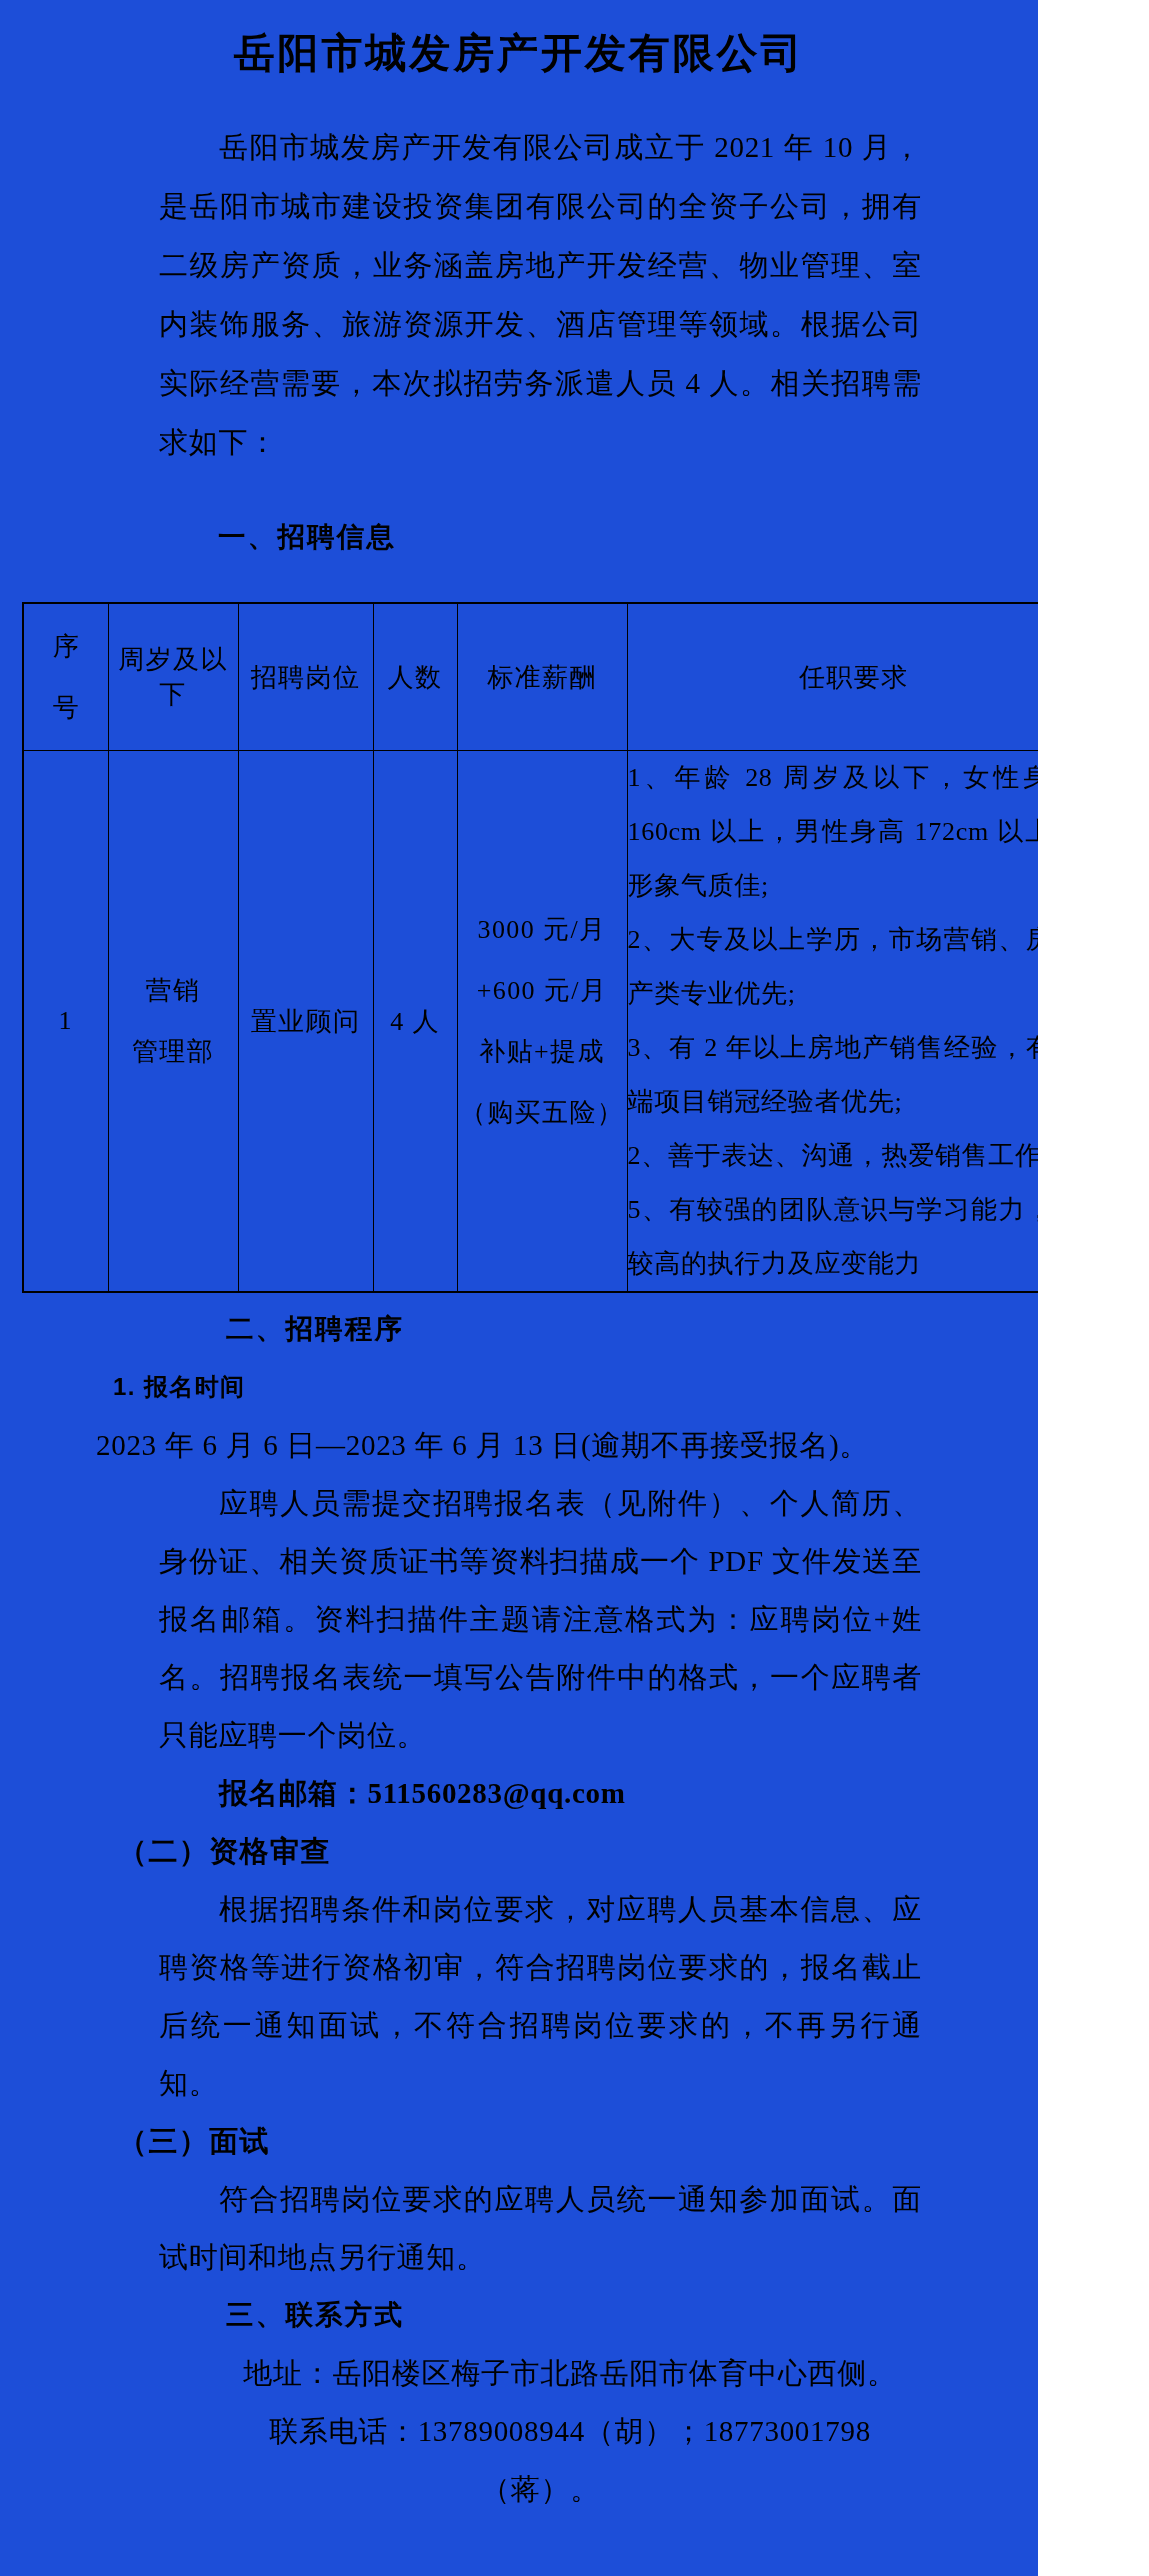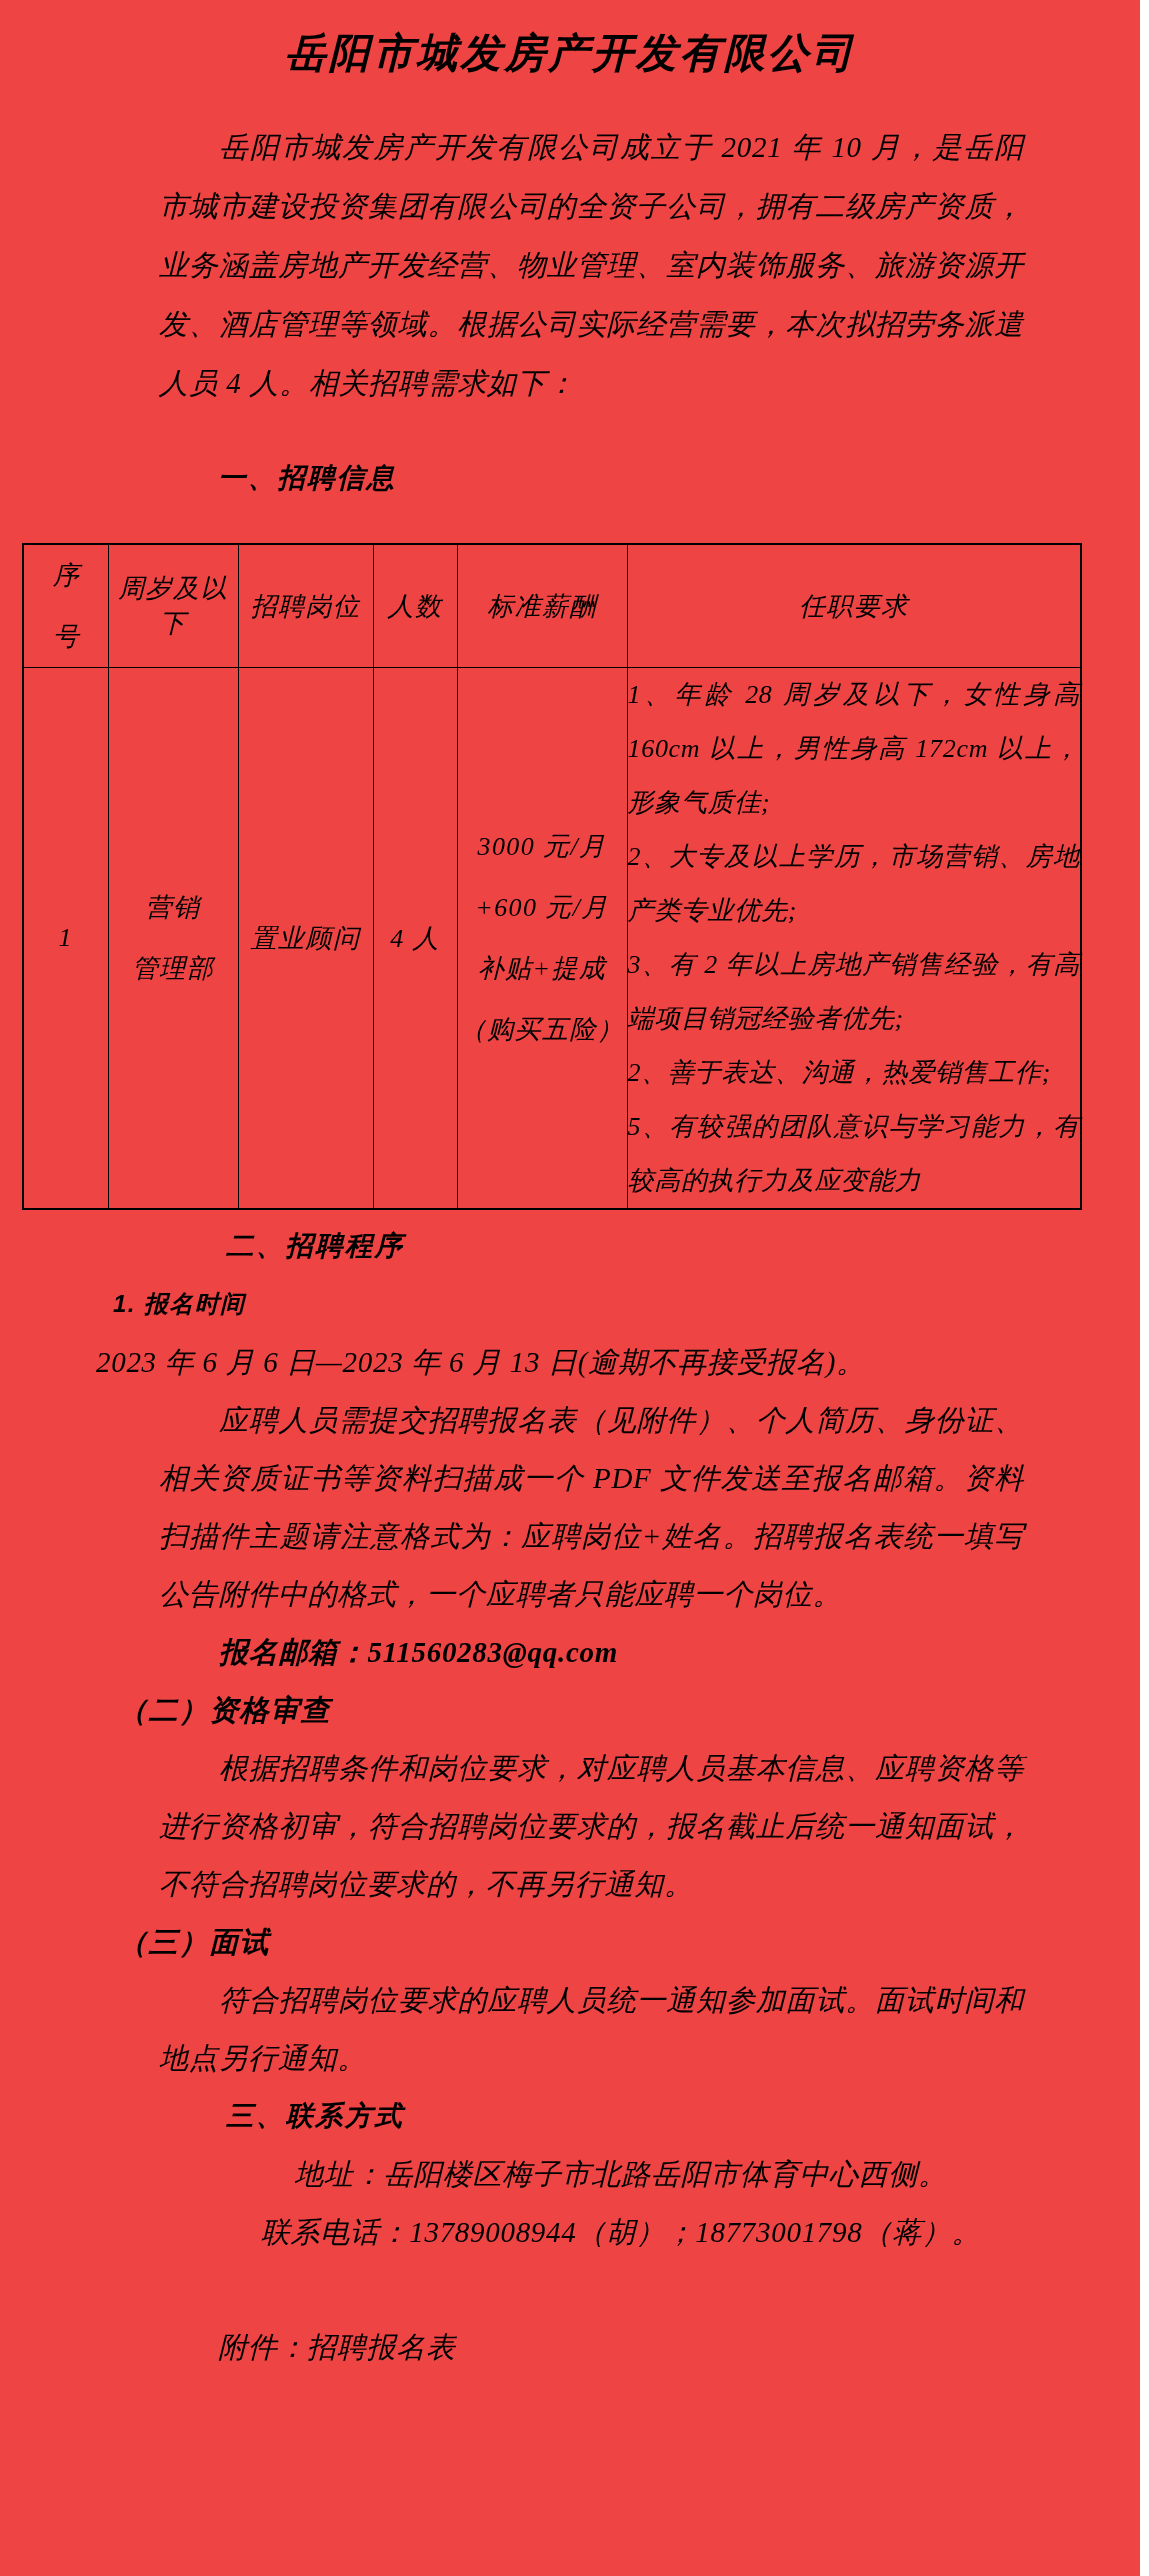--- a/index.html
+++ b/index.html
@@ -1,25 +1,24 @@
 <!DOCTYPE html>
 <html style="font-size:11.6px"><head>
 <meta charset="utf-8">
 <style>
   html,body { margin:0; padding:0; background:#ffffff; }
   * { box-sizing:border-box; }
   .page {
     position:relative;
-    width:1140px;
+    width:1038px;
     height:2576px;
-    background:#ef4444;
+    background:#1d4ed8;
     color:#000000;
     font-family:"Liberation Serif","DejaVu Serif",serif;
     overflow:hidden;
-    font-style:italic;
   }
   
   .title-block {
     padding-top:25px;
     text-align:center;
     font-weight:bold;
     font-size:41px;
     line-height:57px;
     letter-spacing:2.9px;
   }
@@ -57,21 +56,21 @@
     border:1.4px solid #000;
     font-weight:normal;
     text-align:center;
     vertical-align:middle;
     font-size:26px;
     letter-spacing:1.4px;
     padding:0;
   }
   .recruit-table tr.hdr { height:122px; }
   .recruit-table tr.row { height:541px; }
-  .vert-head { width:1.2em; margin:0 auto; line-height:61px; letter-spacing:0; }
+  .vert-head { width:1.2em; margin:12px auto; line-height:61px; letter-spacing:0; }
   .cell-line { line-height:61px; }
   .req-cell {
     text-align:left;
     padding:0 11.6px;
     vertical-align:middle;
   }
   .req-item {
     font-size:26px;
     letter-spacing:0.7px;
     line-height:54px;

